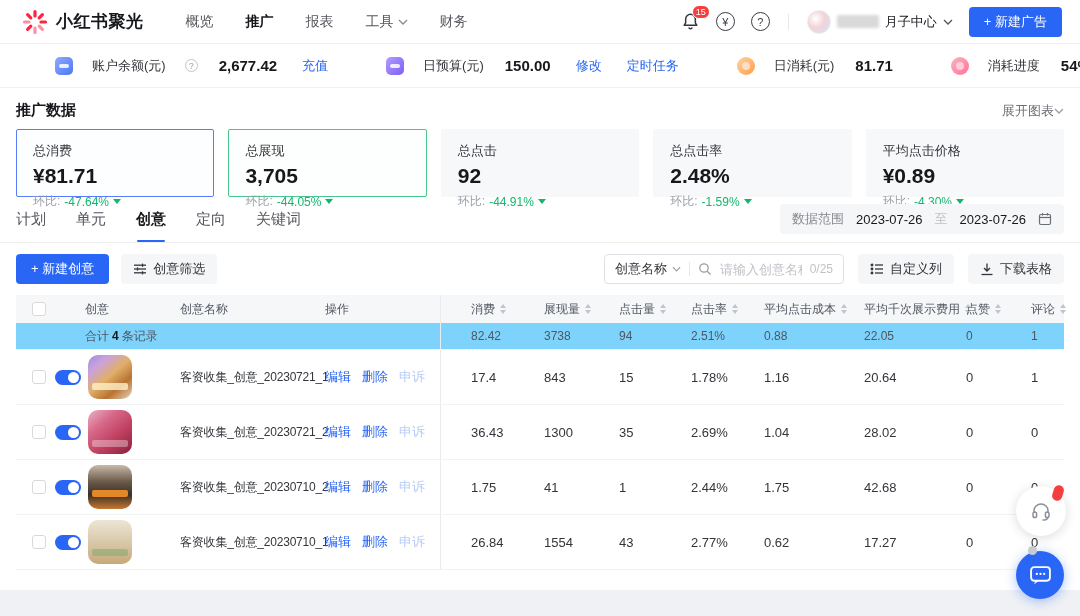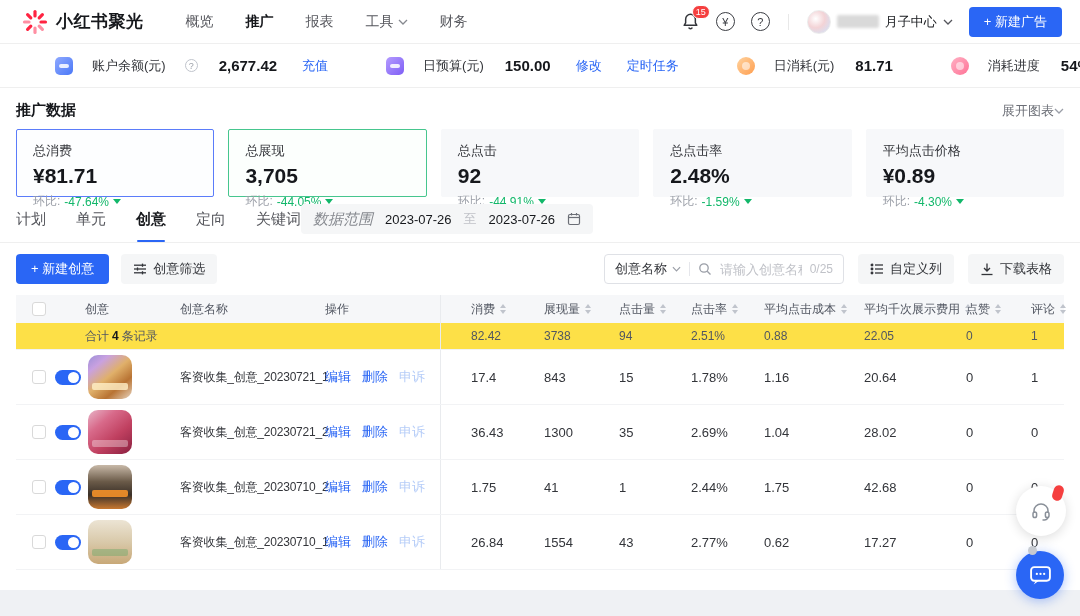--- a/index.html
+++ b/index.html
@@ -60,30 +60,30 @@
   .card.sel-green { background:#fcfffd; border-color:#46c68e; }
   .card-label { font-size:13px; color:#33353a; }
   .card-value { font-size:21px; font-weight:bold; color:#16181c; margin-top:4px; }
   .card-hb { font-size:12px; margin-top:5px; display:flex; align-items:center; gap:4px; }
   .hb-label { color:#9a9ea7; }
   .hb-pct { color:#12b76a; }
   .tri-down { width:0; height:0; border-left:4px solid transparent; border-right:4px solid transparent;
               border-top:5px solid #12b76a; display:inline-block; }
 
   
-  .tabs-row { display:flex; align-items:flex-end;
+  .tabs-row { display:flex; justify-content:space-between; align-items:flex-end;
               padding:0 16px; border-bottom:1px solid #efefef; height:46px; }
   .tabs { display:flex; gap:30px; }
   .tab { font-size:15px; color:#55565c; padding-bottom:13px; position:relative; cursor:pointer; }
   .tab.active { color:#16181c; font-weight:bold; }
   .tab.active::after { content:""; position:absolute; bottom:0; left:50%; transform:translateX(-50%);
                        width:28px; height:2px; background:#2a66f5; border-radius:1px; }
   .date-pill { height:30px; margin-bottom:8px; background:#f5f6f7; border-radius:4px;
                display:flex; align-items:center; gap:12px; padding:0 12px; }
-  .date-label { font-size:15px; color:#86898f;font-style:italic; }
+  .date-label { font-size:13px; color:#86898f; }
   .date-val { font-size:13px; color:#16181c; cursor:pointer; }
   .date-sep { font-size:13px; color:#c0c2c8; }
 
   
   .toolbar { display:flex; justify-content:space-between; align-items:center; padding:11px 16px; }
   .tb-left { display:flex; gap:12px; }
   .btn-gray { height:30px; padding:0 12px; background:#f5f6f7; color:#33353a; font-size:13px;
               border:none; border-radius:4px; display:inline-flex; align-items:center; gap:6px; cursor:pointer; white-space:nowrap; }
   .tb-right { display:flex; align-items:center; gap:14px; }
   .search-combo { height:30px; width:240px; border:1px solid #dfe1e6; border-radius:4px;
@@ -93,21 +93,21 @@
   .search-combo input { border:none; outline:none; flex:1; min-width:0; font-size:13px; color:#333; background:transparent; }
   .search-combo input::placeholder { color:#c0c2c8; }
   .char-count { font-size:12px; color:#c0c2c8; white-space:nowrap; }
 
   
   .table { margin:0 16px; }
   .trow { display:grid; grid-template-columns:39px 33px 92px 145px 115px 80px 75px 72px 73px 100px 102px 65px 1fr;
           align-items:center; }
   .cell { height:100%; display:flex; align-items:center; white-space:nowrap; }
   .thead { background:#f6f7f9; height:28px; font-size:12px; color:#515661; }
-  .tsummary { background:#fde047; height:27px; font-size:12px; color:#515661; border-bottom:1px solid #f0f2f5; }
+  .tsummary { background:#7dd3fc; height:27px; font-size:12px; color:#515661; border-bottom:1px solid #f0f2f5; }
   .tdata { height:55px; border-bottom:1px solid #f2f3f5; font-size:13px; color:#33353a; }
   .c-check { padding-left:16px; }
   .c-span2 { grid-column:2/4; padding-left:30px; }
   .c-num { padding-left:24px; }
   .c-div { border-left:1px solid #e9ebee; padding-left:30px; }
   .checkbox { width:14px; height:14px; border:1px solid #d9d9d9; border-radius:3px; background:#fff; cursor:pointer; }
   .sort { display:inline-flex; flex-direction:column; gap:2px; margin-left:5px; }
   .sort i { display:block; width:0; height:0; border-left:3.5px solid transparent; border-right:3.5px solid transparent; }
   .s-up { border-bottom:4px solid #c0c4cc; }
   .s-dn { border-top:4px solid #c0c4cc; }

